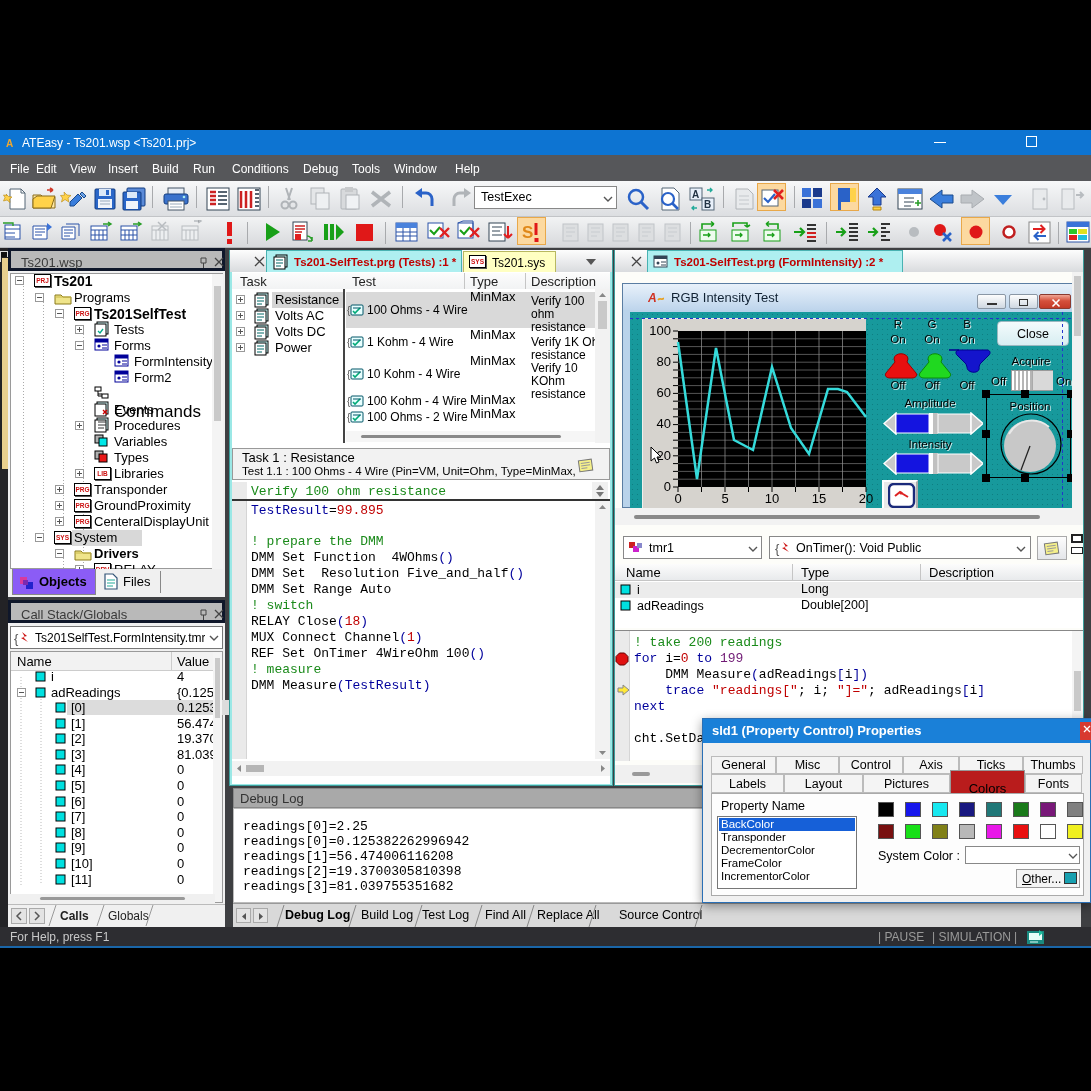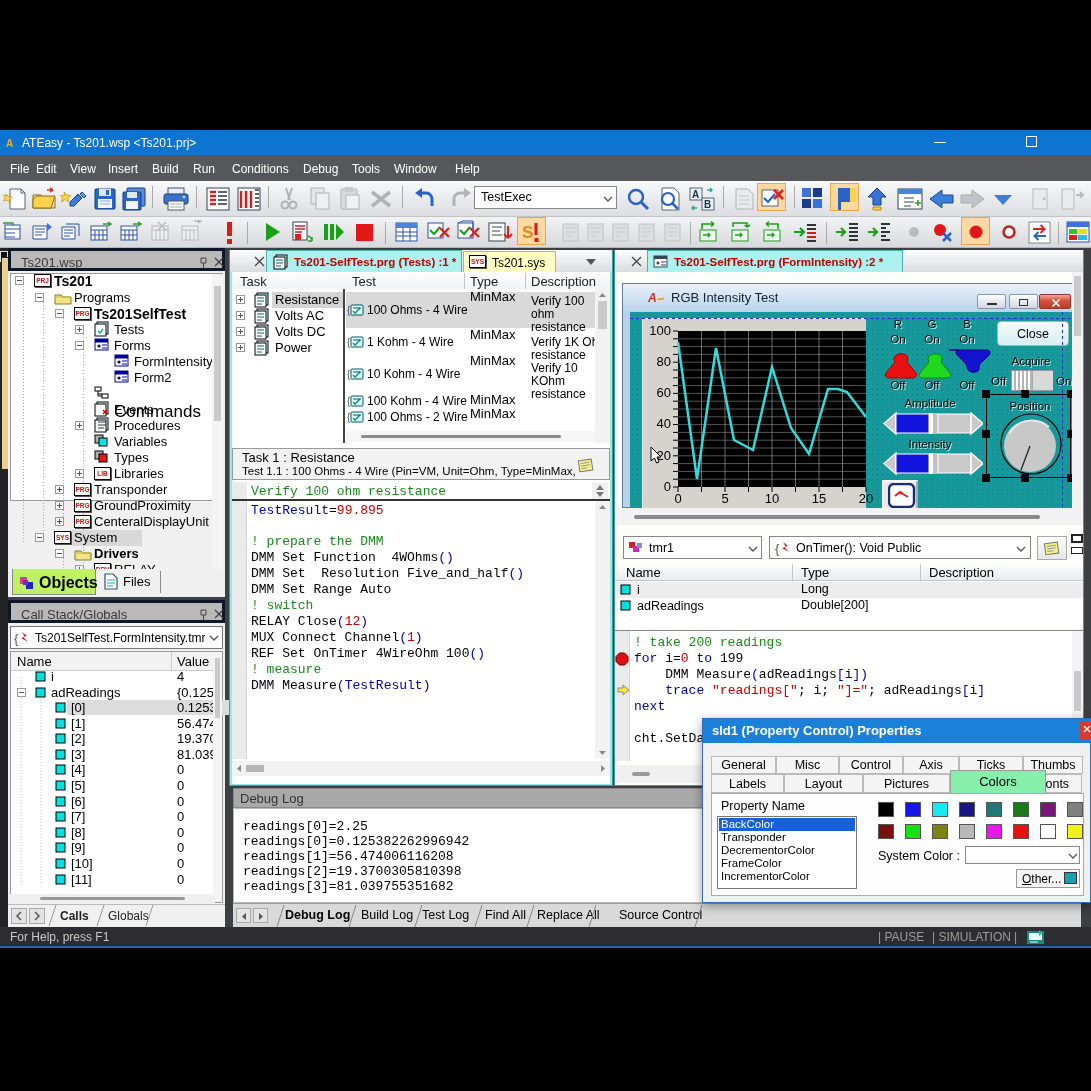--- a/index.html
+++ b/index.html
@@ -380,21 +380,21 @@
   <div class="abs" style="left:8px;top:0;width:217px;height:349px;background:#f0f0f0">
     <div class="ptitle" style="left:0;top:0;width:217px;height:23px">
       <span class="abs" style="left:10px;top:4px">Ts201.wsp</span>
       <svg class="abs" style="left:188px;top:6px" width="10" height="12">
           <path d="M2 1h5v5H2z M4.5 6v5" stroke="#444" fill="none"></path>
         </svg>
       <svg class="abs" style="left:203px;top:6px" width="11" height="11">
           <path d="M1 1l8 8M9 1l-8 8" stroke="#444" stroke-width="1.3"></path>
         </svg>
     </div>
-    <div class="abs white" style="left:2px;top:25px;width:213px;height:228px;border:1px solid #9a9a9a" id="wsptree">
+    <div class="abs white" style="left:2px;top:25px;width:213px;height:296px;border:1px solid #9a9a9a" id="wsptree">
         <svg class="abs" style="left:0;top:0" width="213" height="296">
           <line x1="12.5" y1="12" x2="12.5" y2="268" stroke="#aaa" stroke-dasharray="1 2"></line>
           <line x1="32.5" y1="28" x2="32.5" y2="268" stroke="#aaa" stroke-dasharray="1 2"></line>
           <line x1="52.5" y1="44" x2="52.5" y2="252" stroke="#aaa" stroke-dasharray="1 2"></line>
           <line x1="72.5" y1="60" x2="72.5" y2="300" stroke="#aaa" stroke-dasharray="1 2"></line>
           <line x1="52.5" y1="284" x2="52.5" y2="300" stroke="#aaa" stroke-dasharray="1 2"></line>
         </svg>
         <div class="pm" style="left:4px;top:2px"></div>
         <div class="abs lbox" style="left:23px;top:0px">PRJ</div>
         <div class="trow" style="left:43px;top:-1px;font-weight:bold;font-size:14px">Ts201</div>
@@ -489,21 +489,21 @@
         <div class="trow" style="left:83px;top:272px;font-weight:bold;font-size:13px">Drivers</div>
         <div class="pm plus" style="left:64px;top:291px"></div>
         <div class="abs lbox" style="left:83px;top:289px">DRV</div>
         <div class="trow" style="left:103px;top:288px;font-weight:normal;font-size:13px">RELAY</div>
         <div class="abs" style="left:201px;top:0;width:11px;height:296px;background:#f4f4f4">
           <div class="abs" style="left:2px;top:12px;width:7px;height:135px;background:#c9c9c9"></div>
         </div>
       </div>
 
     <div class="abs" style="left:0;top:321px;width:217px;height:28px;background:#f0f0f0">
-      <div class="abs" style="left:4px;top:0;width:84px;height:26px;background:#bef264;border:1px solid #888;border-top:none;font-size:16px;font-weight:bold">
+      <div class="abs" style="left:4px;top:0;width:84px;height:26px;background:#8b5cf6;border:1px solid #888;border-top:none;font-size:13px;font-weight:bold">
         <svg class="abs" style="left:6px;top:6px" width="16" height="14">
             <rect x="1" y="2" width="7" height="7" fill="#d83a9c"></rect>
             <rect x="7" y="7" width="7" height="7" fill="#2222cc"></rect>
             <rect x="4" y="5" width="5" height="5" fill="#7a2ab0"></rect>
           </svg>
         <span class="abs" style="left:26px;top:5px">Objects</span>
       </div>
       <div class="abs" style="left:88px;top:0;width:62px;height:26px;font-size:13px">
         <svg class="abs" style="left:8px;top:4px" width="14" height="17">
             <path d="M1 1h8l4 4v11H1z" fill="#fff" stroke="#357" stroke-width="1.2"></path>
@@ -797,21 +797,21 @@
           <div class="abs" style="left:0;top:17px;width:378px;height:2px;background:#333"></div>
         </div>
         <div class="abs" style="left:0;top:229px;width:378px;height:280px;background:#fff">
           <div class="abs" style="left:0;top:0;width:15px;height:258px;background:#eaeaea;border-right:1px solid #d5d5d5"></div>
           <div class="abs mono" style="left:19px;top:2px;font-size:13px;white-space:pre"><span style="color:#00009c">TestResult</span><span style="color:#000">=</span><span style="color:#c00000">99.895</span></div>
           <div class="abs mono" style="left:19px;top:33px;font-size:13px;white-space:pre"><span style="color:#1a8a1a">! prepare the DMM</span></div>
           <div class="abs mono" style="left:19px;top:49px;font-size:13px;white-space:pre"><span style="color:#000">DMM Set Function  4WOhms</span><span style="color:#00009c">()</span></div>
           <div class="abs mono" style="left:19px;top:65px;font-size:13px;white-space:pre"><span style="color:#000">DMM Set  Resolution Five_and_half</span><span style="color:#00009c">()</span></div>
           <div class="abs mono" style="left:19px;top:81px;font-size:13px;white-space:pre"><span style="color:#000">DMM Set Range Auto</span></div>
           <div class="abs mono" style="left:19px;top:97px;font-size:13px;white-space:pre"><span style="color:#1a8a1a">! switch</span></div>
-          <div class="abs mono" style="left:19px;top:113px;font-size:13px;white-space:pre"><span style="color:#000">RELAY Close</span><span style="color:#00009c">(</span><span style="color:#c00000">12</span><span style="color:#00009c">)</span></div>
+          <div class="abs mono" style="left:19px;top:113px;font-size:13px;white-space:pre"><span style="color:#000">RELAY Close</span><span style="color:#00009c">(</span><span style="color:#c00000">18</span><span style="color:#00009c">)</span></div>
           <div class="abs mono" style="left:19px;top:129px;font-size:13px;white-space:pre"><span style="color:#000">MUX Connect Channel</span><span style="color:#00009c">(</span><span style="color:#c00000">1</span><span style="color:#00009c">)</span></div>
           <div class="abs mono" style="left:19px;top:145px;font-size:13px;white-space:pre"><span style="color:#000">REF Set OnTimer 4WireOhm 100</span><span style="color:#00009c">()</span></div>
           <div class="abs mono" style="left:19px;top:161px;font-size:13px;white-space:pre"><span style="color:#1a8a1a">! measure</span></div>
           <div class="abs mono" style="left:19px;top:177px;font-size:13px;white-space:pre"><span style="color:#000">DMM Measure</span><span style="color:#00009c">(</span><span style="color:#00009c">TestResult</span><span style="color:#00009c">)</span></div>
           <div class="abs" style="left:363px;top:0;width:15px;height:258px;background:#f2f2f2">
             <svg class="abs" style="left:3px;top:2px" width="9" height="8">
               <path d="M1 6l3.5-4 3.5 4z" fill="#888"></path>
             </svg>
             <svg class="abs" style="left:3px;top:248px" width="9" height="8">
               <path d="M1 2l3.5 4 3.5-4z" fill="#888"></path>
@@ -1066,21 +1066,21 @@
         <svg class="abs" style="left:5px;top:36px" width="11" height="11">
           <rect x="0.5" y="0.5" width="10" height="10" fill="#000"></rect>
           <rect x="1.5" y="1.5" width="8" height="8" fill="#00e0e0"></rect>
         </svg>
         <span class="abs" style="left:22px;top:35px;font-size:12.5px">adReadings</span>
         <span class="abs" style="left:186px;top:34px;font-size:12.5px">Double[200]</span>
       </div>
       <div class="abs" style="left:1px;top:380px;width:468px;height:130px;background:#fff;border-top:1px solid #888">
         <div class="abs" style="left:0;top:0;width:15px;height:130px;background:#eaeaea;border-right:1px solid #d5d5d5"></div>
         <div class="abs mono" style="left:19px;top:4px;font-size:13px;white-space:pre"><span style="color:#1a8a1a">! take 200 readings</span></div>
-        <div class="abs mono" style="left:19px;top:20px;font-size:13px;white-space:pre"><span style="color:#00009c">for</span><span style="color:#000"> i</span><span style="color:#000">=</span><span style="color:#c00000">0</span><span style="color:#000"> </span><span style="color:#00009c">to</span><span style="color:#000"> </span><span style="color:#000000">199</span></div>
+        <div class="abs mono" style="left:19px;top:20px;font-size:13px;white-space:pre"><span style="color:#00009c">for</span><span style="color:#000"> i</span><span style="color:#000">=</span><span style="color:#c00000">0</span><span style="color:#000"> </span><span style="color:#00009c">to</span><span style="color:#000"> </span><span style="color:#701a75">199</span></div>
         <div class="abs mono" style="left:19px;top:36px;font-size:13px;white-space:pre"><span style="color:#000">    DMM Measure</span><span style="color:#00009c">(</span><span style="color:#000">adReadings</span><span style="color:#00009c">[</span><span style="color:#000">i</span><span style="color:#00009c">]</span><span style="color:#00009c">)</span></div>
         <div class="abs mono" style="left:19px;top:52px;font-size:13px;white-space:pre"><span style="color:#000">    </span><span style="color:#00009c">trace</span><span style="color:#000"> </span><span style="color:#c00000">"readings["</span><span style="color:#000">; i; </span><span style="color:#c00000">"]="</span><span style="color:#000">; adReadings</span><span style="color:#00009c">[</span><span style="color:#000">i</span><span style="color:#00009c">]</span></div>
         <div class="abs mono" style="left:19px;top:68px;font-size:13px;white-space:pre"><span style="color:#00009c">next</span></div>
         <div class="abs mono" style="left:19px;top:100px;font-size:13px;white-space:pre"><span style="color:#000">cht.SetDa</span></div>
         <svg class="abs" style="left:0;top:21px" width="15" height="14">
           <path d="M4.5 1h5l3.5 3.5v5L9.5 13h-5L1 9.5v-5z" fill="#e01010" stroke="#600"></path>
         </svg>
         <svg class="abs" style="left:2px;top:53px" width="13" height="12">
           <path d="M1 4h5V1l6 5-6 5V8H1z" fill="#ffe838" stroke="#888"></path>
         </svg>
@@ -1139,21 +1139,21 @@
       <div class="abs" style="left:8px;top:37px;width:65px;height:18px;border:1px solid #bbb;background:#f4f4f4;text-align:center;font-size:12.5px;padding-top:1px">General</div>
       <div class="abs" style="left:73px;top:37px;width:63px;height:18px;border:1px solid #bbb;background:#f4f4f4;text-align:center;font-size:12.5px;padding-top:1px">Misc</div>
       <div class="abs" style="left:136px;top:37px;width:64px;height:18px;border:1px solid #bbb;background:#f4f4f4;text-align:center;font-size:12.5px;padding-top:1px">Control</div>
       <div class="abs" style="left:200px;top:37px;width:56px;height:18px;border:1px solid #bbb;background:#f4f4f4;text-align:center;font-size:12.5px;padding-top:1px">Axis</div>
       <div class="abs" style="left:256px;top:37px;width:64px;height:18px;border:1px solid #bbb;background:#f4f4f4;text-align:center;font-size:12.5px;padding-top:1px">Ticks</div>
       <div class="abs" style="left:320px;top:37px;width:60px;height:18px;border:1px solid #bbb;background:#f4f4f4;text-align:center;font-size:12.5px;padding-top:1px">Thumbs</div>
       <div class="abs" style="left:8px;top:55px;width:73px;height:19px;border:1px solid #bbb;background:#f4f4f4;text-align:center;font-size:12.5px;padding-top:2px">Labels</div>
       <div class="abs" style="left:81px;top:55px;width:79px;height:19px;border:1px solid #bbb;background:#f4f4f4;text-align:center;font-size:12.5px;padding-top:2px">Layout</div>
       <div class="abs" style="left:160px;top:55px;width:87px;height:19px;border:1px solid #bbb;background:#f4f4f4;text-align:center;font-size:12.5px;padding-top:2px">Pictures</div>
       <div class="abs" style="left:322px;top:55px;width:57px;height:19px;border:1px solid #bbb;background:#f4f4f4;text-align:center;font-size:12.5px;padding-top:2px">Fonts</div>
-      <div class="abs" style="left:247px;top:51px;width:96px;height:24px;border:1px solid #999;border-bottom:1px solid #fff;background:#86efac;text-align:center;font-size:13px;padding-top:3px">Colors</div>
+      <div class="abs" style="left:247px;top:51px;width:75px;height:24px;border:1px solid #999;border-bottom:1px solid #fff;background:#b91c1c;text-align:center;font-size:13px;padding-top:10px">Colors</div>
       <div class="abs" style="left:8px;top:74px;width:373px;height:103px;background:#fdfdfd;border:1px solid #aaa"></div>
       <span class="abs" style="left:18px;top:80px;font-size:12.5px">Property Name</span>
       <div class="abs" style="left:14px;top:97px;width:140px;height:73px;background:#fff;border:1px solid #777">
         <div class="abs" style="left:1px;top:1px;width:136px;height:13px;background:#1660d8"></div>
         <span class="abs" style="left:3px;top:1px;font-size:11.5px;color:#fff">BackColor</span>
         <span class="abs" style="left:3px;top:14px;font-size:11.5px">Transponder</span>
         <span class="abs" style="left:3px;top:27px;font-size:11.5px">DecrementorColor</span>
         <span class="abs" style="left:3px;top:40px;font-size:11.5px">FrameColor</span>
         <span class="abs" style="left:3px;top:53px;font-size:11.5px">IncrementorColor</span>
       </div>

